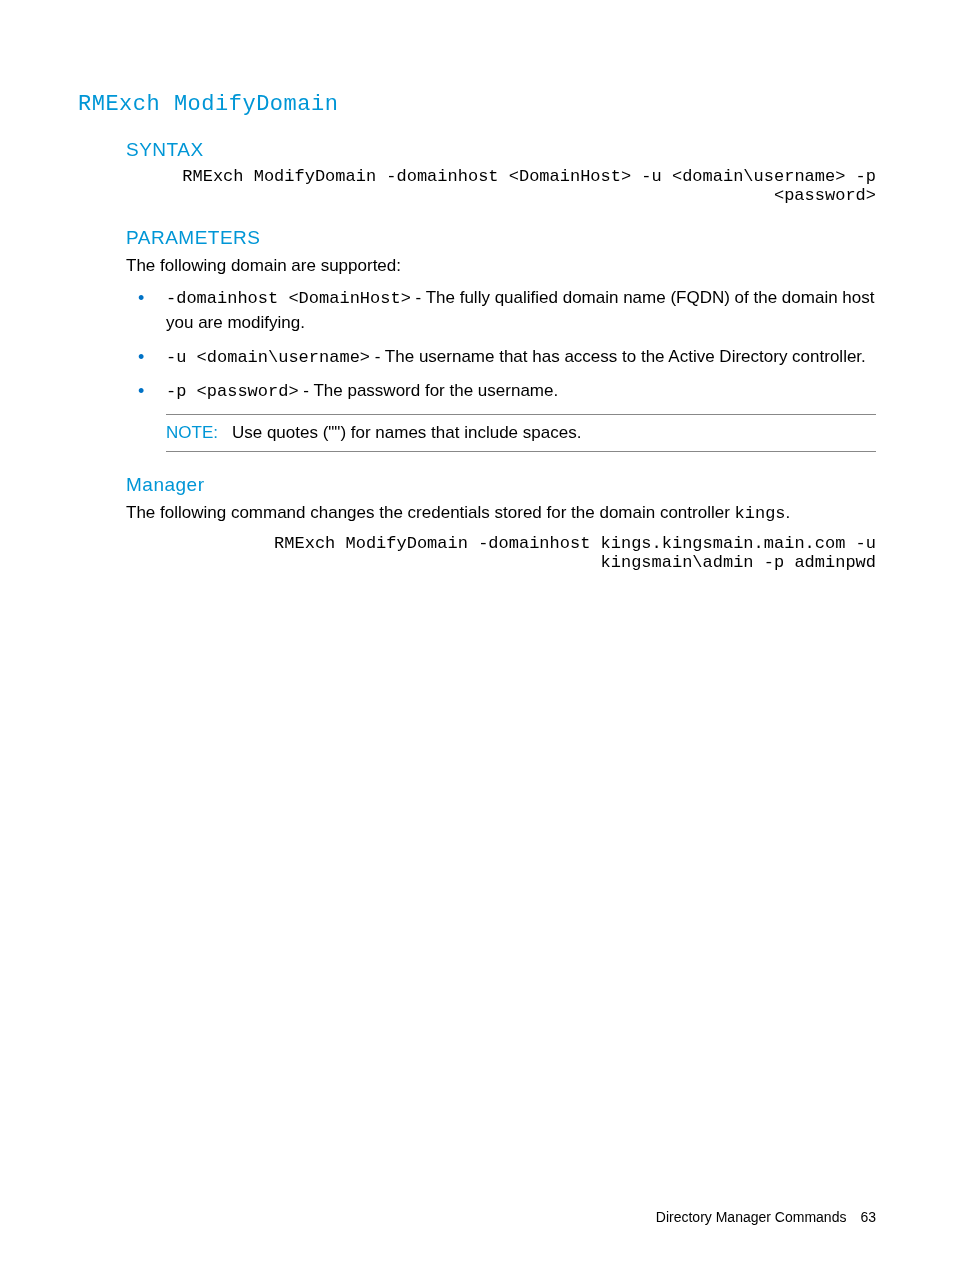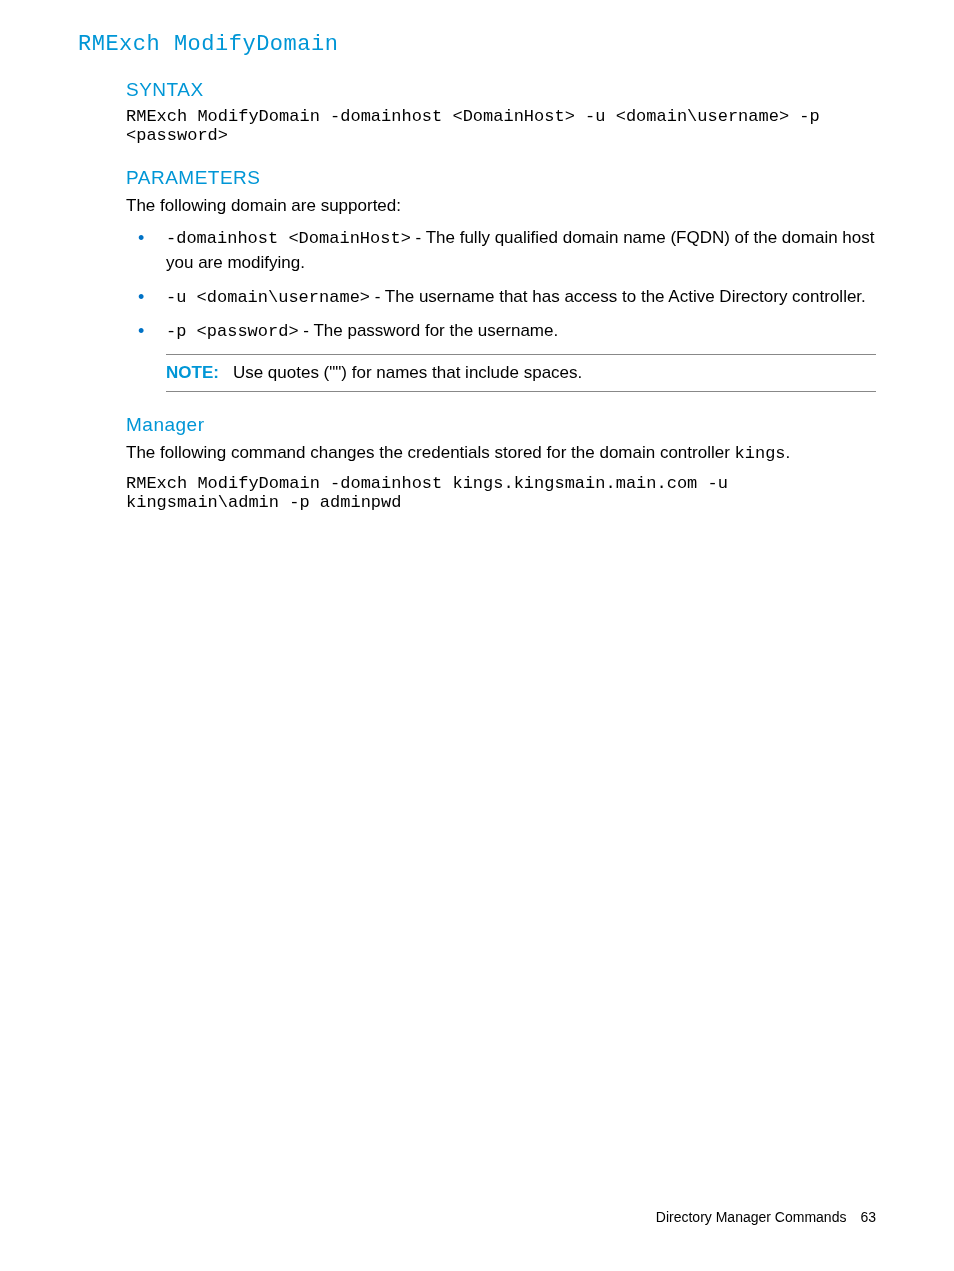--- a/index.html
+++ b/index.html
@@ -11,21 +11,21 @@
     background: #ffffff;
     font-family: "Segoe UI", "Helvetica Neue", Arial, sans-serif;
     color: #000;
     position: relative;
   }
   .page {
     position: relative;
     width: 954px;
     height: 1271px;
     box-sizing: border-box;
-    padding: 32px 78px 0 78px;
+    padding: 92px 78px 0 78px;
   }
   .h1 {
     font-family: "Courier New", Courier, monospace;
     color: #0096d6;
     font-size: 22px;
     letter-spacing: 0.5px;
     margin: 0 0 18px 0;
     font-weight: normal;
   }
   .section {
@@ -52,20 +52,21 @@
   code, .mono {
     font-family: "Courier New", Courier, monospace;
     font-size: 17px;
   }
   pre.mono {
     font-family: "Courier New", Courier, monospace;
     font-size: 17px;
     white-space: pre-wrap;
     word-break: break-word;
     margin: 4px 0 8px 0;
+    text-align: right;
   }
   ul.params {
     list-style: none;
     padding: 0;
     margin: 8px 0 6px 0;
   }
   ul.params > li {
     position: relative;
     padding-left: 40px;
     font-size: 17px;
@@ -84,21 +85,21 @@
   .note-box {
     margin: 10px 0 12px 40px;
     border-top: 1px solid #888;
     border-bottom: 1px solid #888;
     padding: 8px 0 8px 0;
     font-size: 17px;
     font-weight: 300;
   }
   .note-label {
     color: #0096d6;
-    font-weight: 700;
+    font-weight: 400;
     margin-right: 14px;
   }
   .footer {
     position: absolute;
     bottom: 46px;
     right: 78px;
     font-size: 14px;
     font-weight: 300;
   }
   .footer .page-num {

